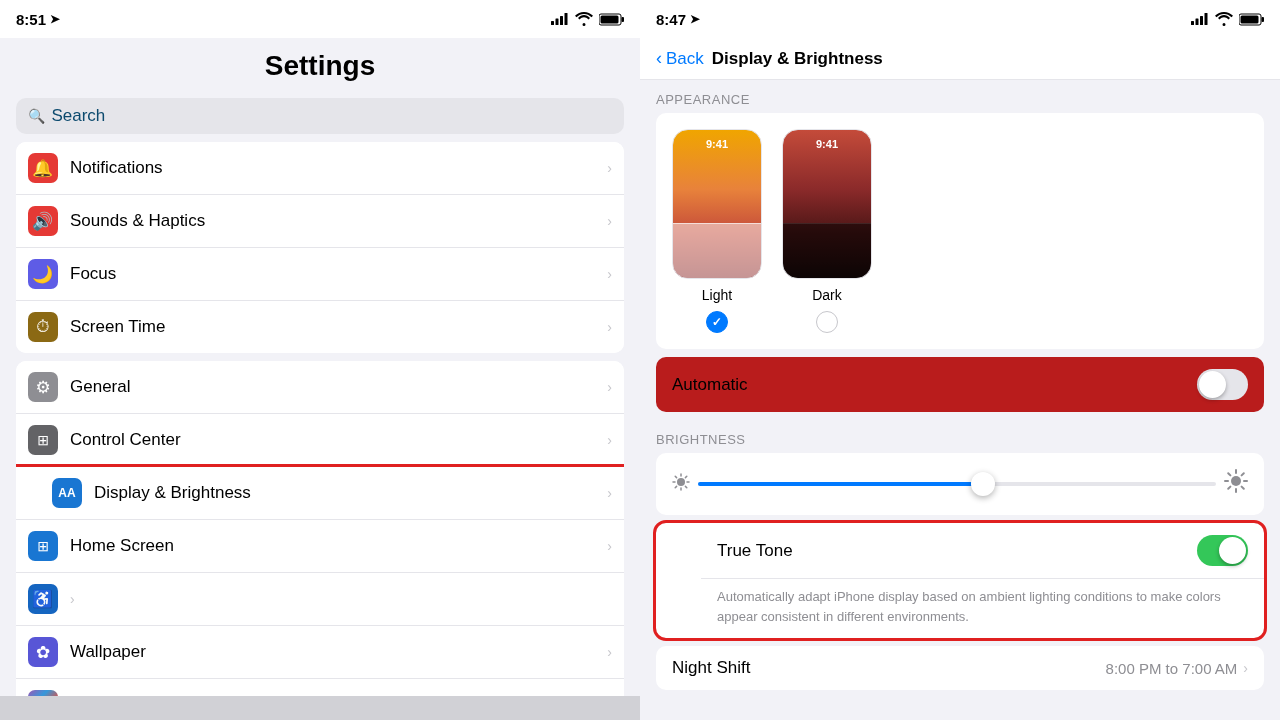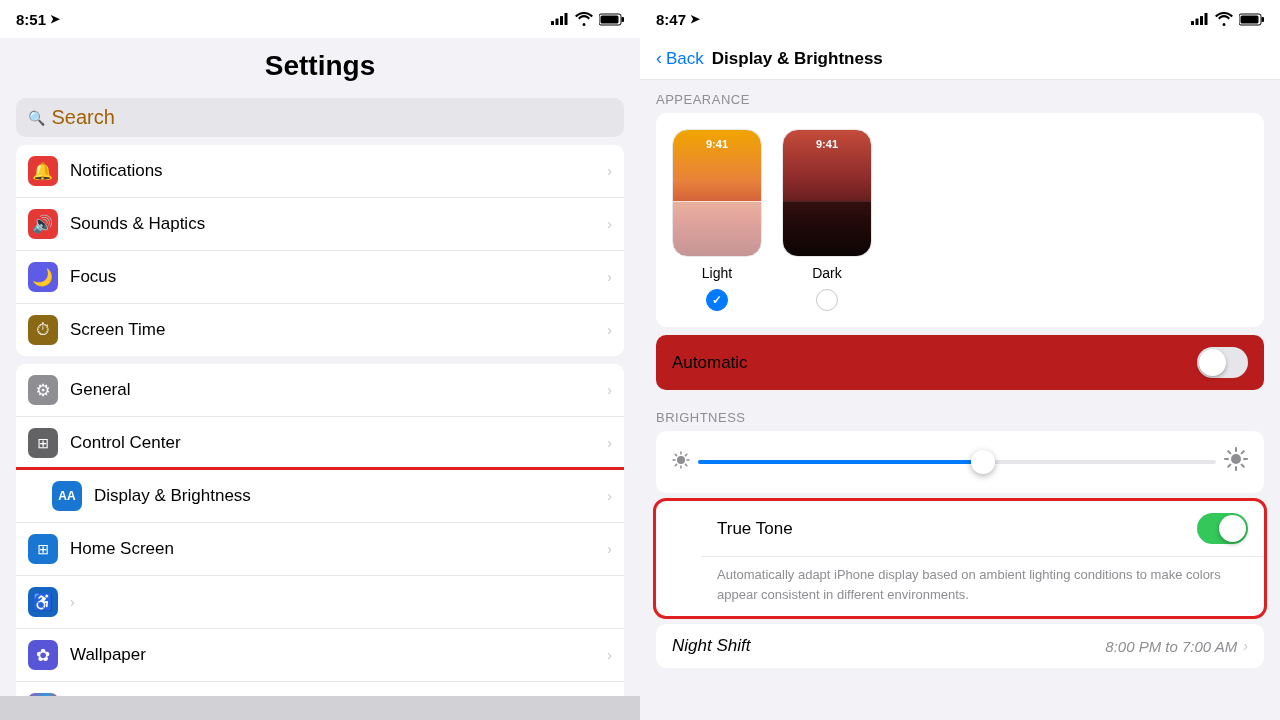--- a/index.html
+++ b/index.html
@@ -72,22 +72,22 @@
       align-items: center;
       gap: 6px;
     }
 
     .search-icon-symbol {
       color: #8e8e93;
       font-size: 14px;
     }
 
     .search-placeholder {
-      color: #a16207;
-      font-size: 20px;
+      color: #0c4a6e;
+      font-size: 17px;
     }
 
     .settings-list {
       flex: 1;
       overflow: hidden;
     }
 
     .settings-section-inner {
       background: #fff;
       margin: 0 16px 8px 16px;
@@ -222,21 +222,21 @@
 
     .appearance-option {
       display: flex;
       flex-direction: column;
       align-items: center;
       gap: 8px;
     }
 
     .phone-preview {
       width: 90px;
-      height: 128px;
+      height: 150px;
       border-radius: 16px;
       overflow: hidden;
       border: 1px solid #e5e5ea;
       position: relative;
     }
 
     .phone-preview-light {
       background: linear-gradient(180deg, #f0a500 0%, #e8823b 40%, #c44b3a 70%, #8b2a2a 100%);
     }
 
@@ -430,21 +430,20 @@
       background: #fff;
       margin: 0 16px 8px 16px;
       border-radius: 10px;
       overflow: hidden;
     }
 
     .night-shift-row {
       display: flex;
       align-items: center;
       padding: 12px 16px;
-      font-style: italic;
     }
 
     .night-shift-label {
       flex: 1;
       font-size: 17px;
       color: #000;
     }
 
     .night-shift-value {
       font-size: 15px;

